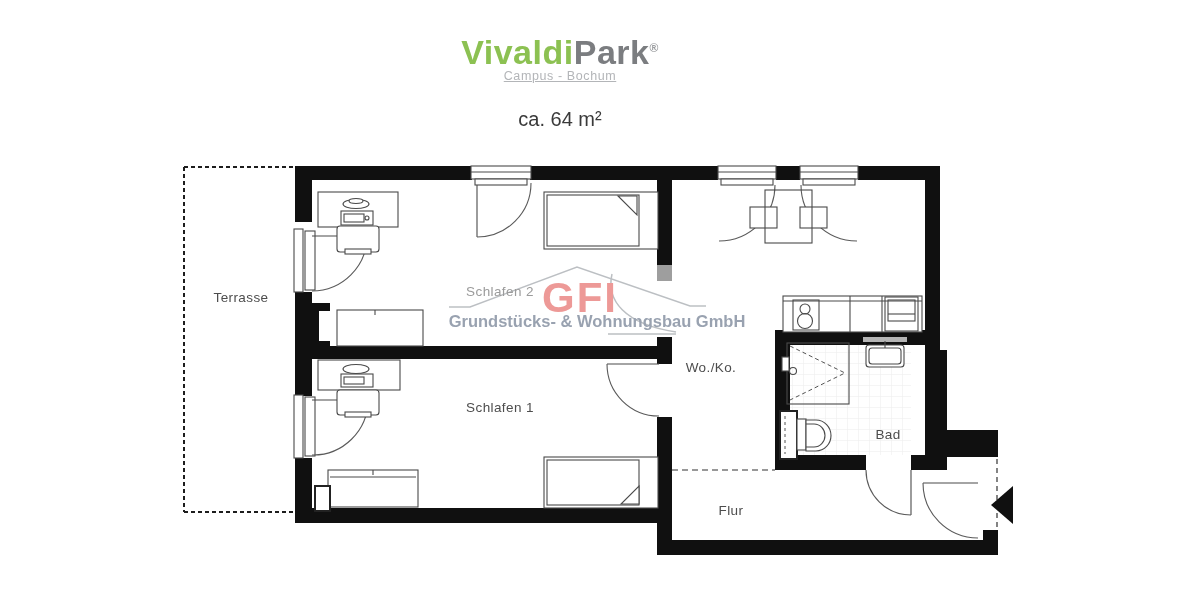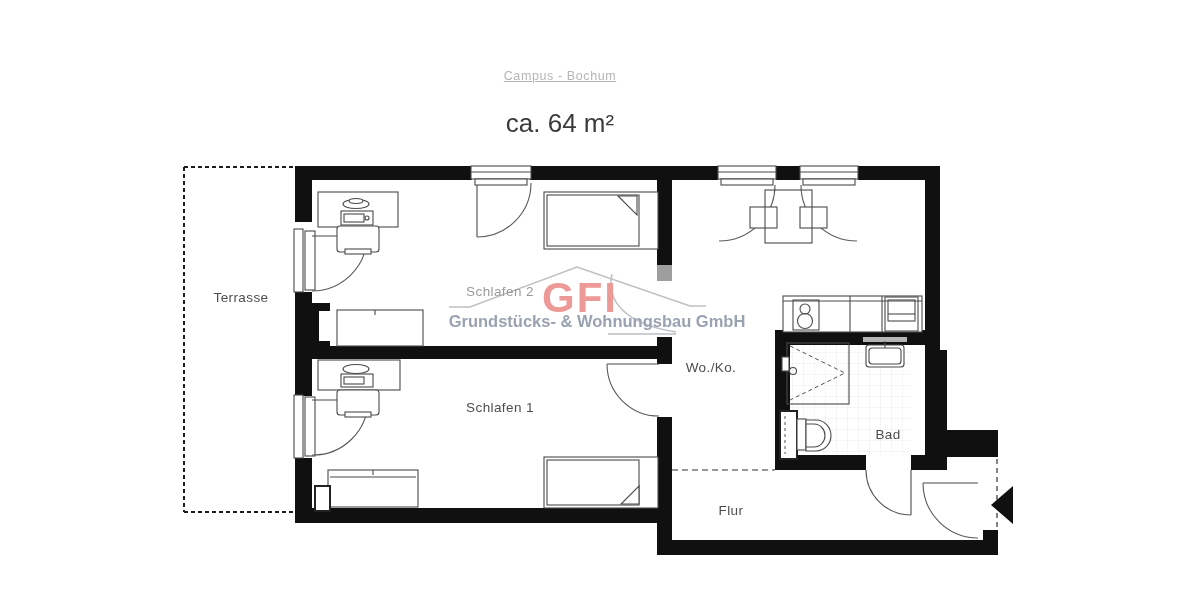--- a/index.html
+++ b/index.html
@@ -4,36 +4,39 @@
 <style>
   html,body{margin:0;padding:0;background:#fff;}
   #stage{position:relative;width:1200px;height:600px;background:#ffffff;overflow:hidden;
          font-family:"Liberation Sans", sans-serif;}
   .hdr{position:absolute;left:160px;width:800px;text-align:center;}
   #brand{top:33px;font-size:34px;font-weight:bold;letter-spacing:0.5px;}
   #brand .green{color:#8cc152;}
   #brand .gray{color:#7b7d80;}
   #brand sup{font-size:12px;color:#9a9c9f;vertical-align:super;font-weight:bold;}
   #subtitle{top:69px;font-size:12.5px;color:#b3b5b8;letter-spacing:0.6px;text-decoration:underline;}
-  #area{top:108px;font-size:26px;color:#3a3a3a;}
+  #area{top:108px;font-size:20px;color:#3a3a3a;}
   svg{position:absolute;left:0;top:0;}
   svg text{font-family:"Liberation Sans", sans-serif;}
   .roomlabel{font-size:13.5px;letter-spacing:0.4px;fill:#4d4d4d;}
   .roomlabel.light{fill:#9b9b9b;}
   .furn{fill:#ffffff;stroke:#4a4a4a;stroke-width:1.1;}
   .thin{fill:none;stroke:#4a4a4a;stroke-width:1.1;}
   .arc{fill:none;stroke:#5a5a5a;stroke-width:1.1;}
   .frame{fill:#ffffff;stroke:#4a4a4a;stroke-width:1.1;}
   .wall{fill:#101010;}
 </style>
 </head>
 <body>
 
 <div id="stage">
 
+  <div class="hdr" id="brand">
+    <span class="green">Vivaldi</span><span class="gray">Park</span><sup>®</sup>
+  </div>
   <div class="hdr" id="subtitle">Campus - Bochum</div>
   <div class="hdr" id="area">ca. 64 m²</div>
 
   <svg width="1200" height="600" viewBox="0 0 1200 600">
     <defs>
       <pattern id="tiles" width="11" height="11" patternUnits="userSpaceOnUse">
         <path d="M 11 0 L 0 0 0 11" fill="none" stroke="#ebebeb" stroke-width="1"></path>
       </pattern>
     </defs>
 

